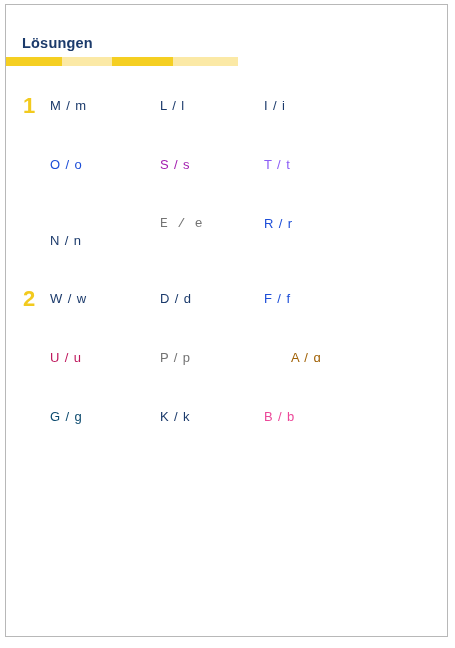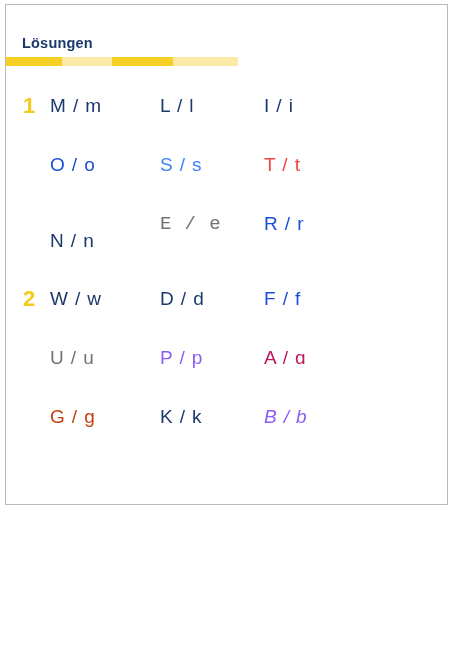--- a/index.html
+++ b/index.html
@@ -12,21 +12,21 @@
     height: 648px;
     font-family: "Liberation Sans", sans-serif;
     -webkit-font-smoothing: antialiased;
   }
 
   .page {
     position: absolute;
     left: 5px;
     top: 4px;
     width: 443px;
-    height: 501px;
+    height: 633px;
     background: #ffffff;
     border: 1px solid #b8b8b8;
     box-sizing: border-box;
     overflow: hidden;
   }
 
   
   .header-title {
     position: absolute;
     left: 16px;
@@ -86,21 +86,21 @@
     left: 0;
     width: 100%;
     height: 26px;
   }
   .row-0 { top: 0px; }
   .row-1 { top: 59px; }
   .row-2 { top: 118px; }
 
   .cell {
     position: absolute;
-    font-size: 19px;
+    font-size: 13px;
     color: #1b3a6b;
     line-height: 26px;
     letter-spacing: 0.9px;
     white-space: nowrap;
   }
   .col-0 { left: 44px; }
   .col-1 { left: 154px; }
   .col-2 { left: 258px; }
 </style>
 </head>
@@ -123,47 +123,47 @@
       <div class="group-number" style="color: rgb(242, 202, 30);">1</div>
 
       <div class="row row-0">
         <div class="cell col-0" style="color: rgb(27, 58, 107);">M / m</div>
         <div class="cell col-1" style="color: rgb(27, 58, 107);">L / l</div>
         <div class="cell col-2" style="color: rgb(27, 58, 107);">I / i</div>
       </div>
 
       <div class="row row-1">
         <div class="cell col-0" style="color: #1d4ed8;">O / o</div>
-        <div class="cell col-1" style="color: #3b82f6;">S / s</div>
-        <div class="cell col-2" style="color: #ef4444;">T / t</div>
+        <div class="cell col-1" style="color: #a21caf;">S / s</div>
+        <div class="cell col-2" style="color: #8b5cf6;">T / t</div>
       </div>
 
       <div class="row row-2">
         <div class="cell col-0" style="color: rgb(27, 58, 107); margin-top: 17px;">N / n</div>
         <div class="cell col-1" style="color: #737373; font-family: Liberation Mono, monospace;">E / e</div>
         <div class="cell col-2" style="color: #1d4ed8;">R / r</div>
       </div>
     </div>
 
     <div class="group group-2">
       <div class="group-number" style="color: rgb(242, 202, 30);">2</div>
 
       <div class="row row-0">
         <div class="cell col-0" style="color: rgb(27, 58, 107); text-align: center;">W / w</div>
         <div class="cell col-1" style="color: rgb(27, 58, 107);">D / d</div>
         <div class="cell col-2" style="color: #1d4ed8;">F / f</div>
       </div>
 
       <div class="row row-1">
-        <div class="cell col-0" style="color: #737373;">U / u</div>
-        <div class="cell col-1" style="color: #8b5cf6;">P / p</div>
-        <div class="cell col-2" style="color: #be185d;">A / ɑ</div>
+        <div class="cell col-0" style="color: #be185d;">U / u</div>
+        <div class="cell col-1" style="color: #737373;">P / p</div>
+        <div class="cell col-2" style="color: #a16207; margin-left: 27px;">A / ɑ</div>
       </div>
 
       <div class="row row-2">
-        <div class="cell col-0" style="color: #c2410c; text-align: center;">G / g</div>
+        <div class="cell col-0" style="color: #0c4a6e; text-align: center;">G / g</div>
         <div class="cell col-1" style="color: rgb(27, 58, 107);">K / k</div>
-        <div class="cell col-2" style="color: #8b5cf6; font-style: italic;">B / b</div>
+        <div class="cell col-2" style="color: #ec4899;">B / b</div>
       </div>
     </div>
 
   </div>
 </div>
 
 </body></html>

